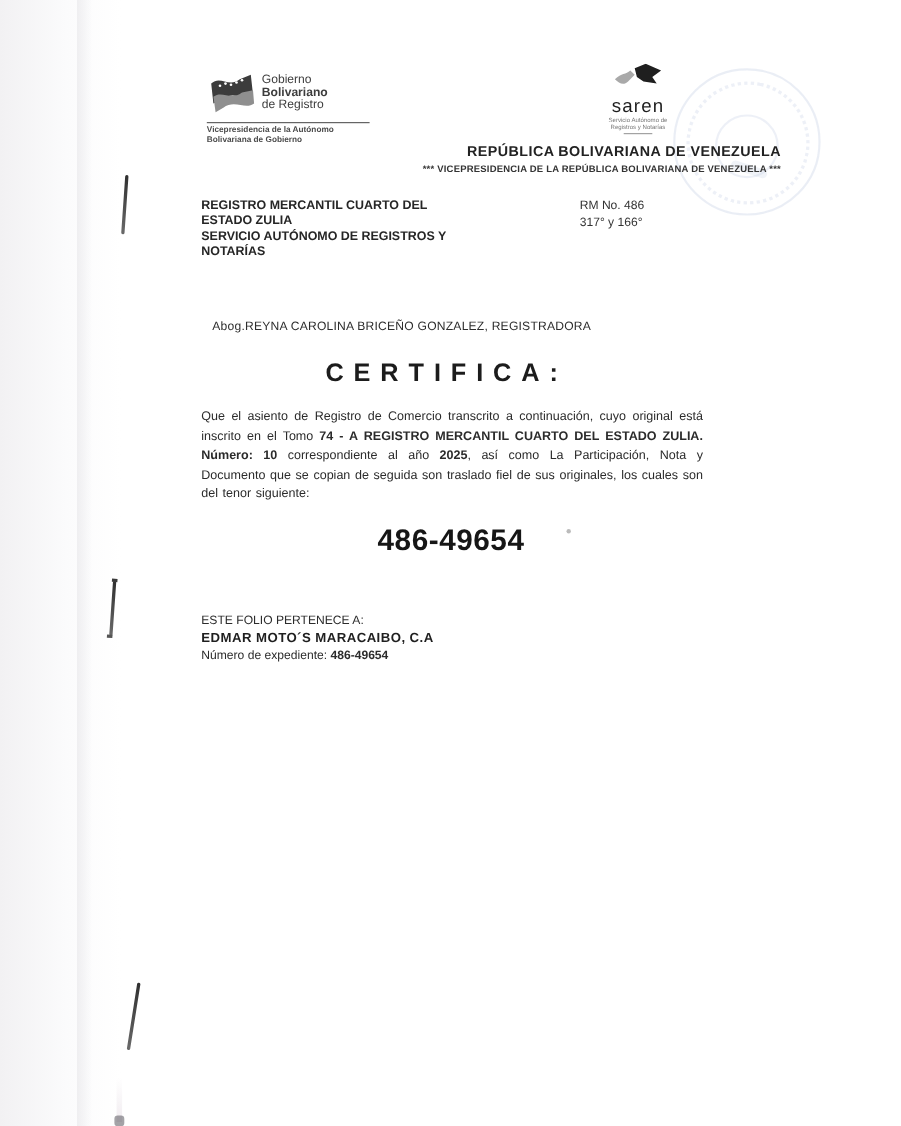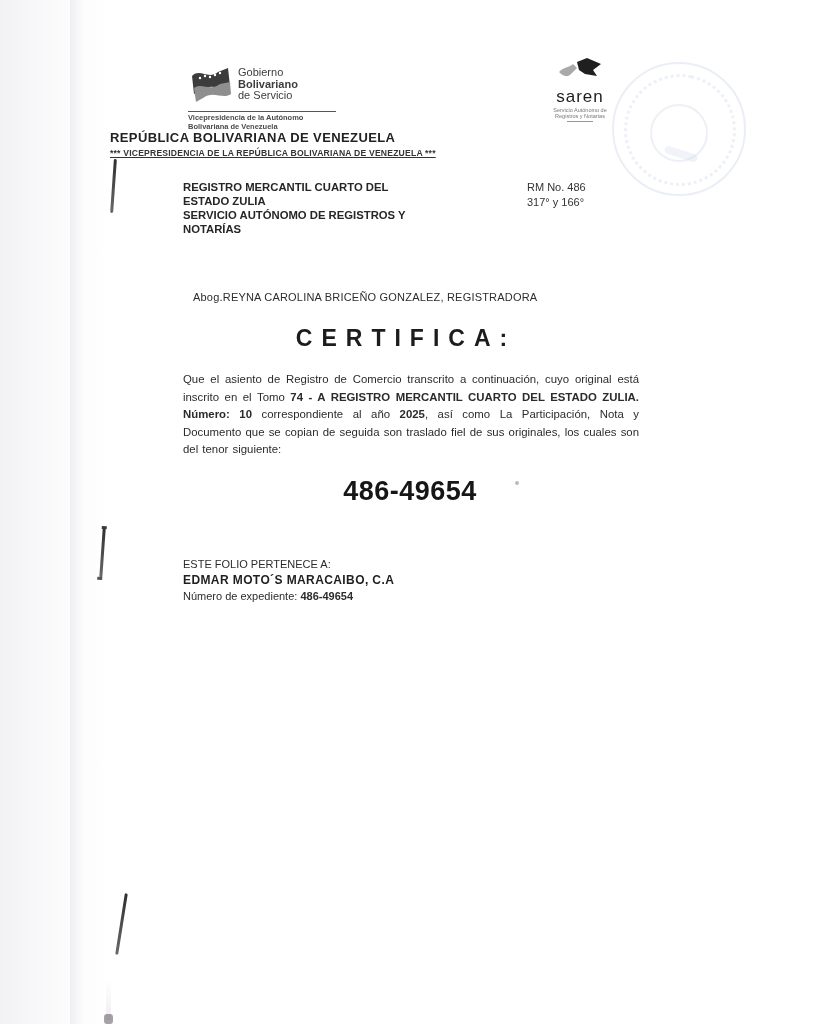--- a/index.html
+++ b/index.html
@@ -39,23 +39,23 @@
   .seal .ring-outer{position:absolute;left:0;top:0;width:130px;height:130px;border-radius:50%;
     border:2px solid rgba(148,166,205,0.35);}
   .seal .ring-text{position:absolute;left:12px;top:12px;width:106px;height:106px;border-radius:50%;
     border:3px dotted rgba(148,166,205,0.30);transform:rotate(12deg);}
   .seal .ring-inner{position:absolute;left:38px;top:42px;width:54px;height:54px;border-radius:50%;
     border:2px solid rgba(148,166,205,0.30);}
   .seal .smudge{position:absolute;left:52px;top:88px;width:34px;height:8px;border-radius:4px;
     background:rgba(148,166,205,0.25);transform:rotate(18deg);}
 
   
-  .header{position:absolute;left:110px;top:130px;width:600px;text-align:left;}
+  .header{position:absolute;left:110px;top:130px;width:600px;text-align:right;}
   .header-l1{font-size:13px;font-weight:bold;letter-spacing:0.4px;color:#222;}
-  .header-l2{font-size:8.6px;font-weight:bold;letter-spacing:0.2px;color:#333;margin-top:3px;text-decoration:underline;}
+  .header-l2{font-size:8.6px;font-weight:bold;letter-spacing:0.2px;color:#333;margin-top:3px;}
 
   
   .office-block{position:absolute;left:183px;top:180px;width:252px;
     font-size:11.3px;font-weight:bold;line-height:14px;color:#262626;}
   .rm-block{position:absolute;left:527px;top:180px;font-size:11px;line-height:15px;color:#333;}
 
   
   .registrar{position:absolute;left:183px;top:291px;font-size:11px;color:#2d2d2d;letter-spacing:0.2px;margin-left:10px;}
 
   
@@ -102,27 +102,27 @@
         <path d="M6 24 C14 18, 22 28, 32 20 L42 18 L43 30 C35 36, 25 26, 15 34 L8 38 Z" fill="#8f8f8f"></path>
         <circle cx="12" cy="14" r="1.2" fill="#fff"></circle>
         <circle cx="17" cy="12" r="1.2" fill="#fff"></circle>
         <circle cx="22" cy="13" r="1.2" fill="#fff"></circle>
         <circle cx="27" cy="11" r="1.2" fill="#fff"></circle>
         <circle cx="32" cy="9" r="1.2" fill="#fff"></circle>
       </svg>
       <div class="gov-text">
         <div class="l1">Gobierno</div>
         <div class="l2">Bolivariano</div>
-        <div class="l3">de Servicio</div>
+        <div class="l3">de Registro</div>
       </div>
     </div>
     <div class="gov-rule"></div>
     <div class="gov-sub">
       <div>Vicepresidencia de la Autónomo</div>
-      <div>Bolivariana de Venezuela</div>
+      <div>Bolivariana de Gobierno</div>
     </div>
   </div>
 
   <div class="saren-logo">
     <svg class="saren-icon" viewBox="0 0 46 30">
       <path d="M2 14 C8 8, 12 10, 16 6 L20 10 L14 16 C10 20, 6 18, 2 14 Z" fill="#a9a9a9"></path>
       <path d="M20 4 L30 0 L44 6 L36 12 L40 18 L28 16 L22 12 Z" fill="#1f1f1f"></path>
     </svg>
     <div class="saren-name">saren</div>
     <div class="saren-sub">

